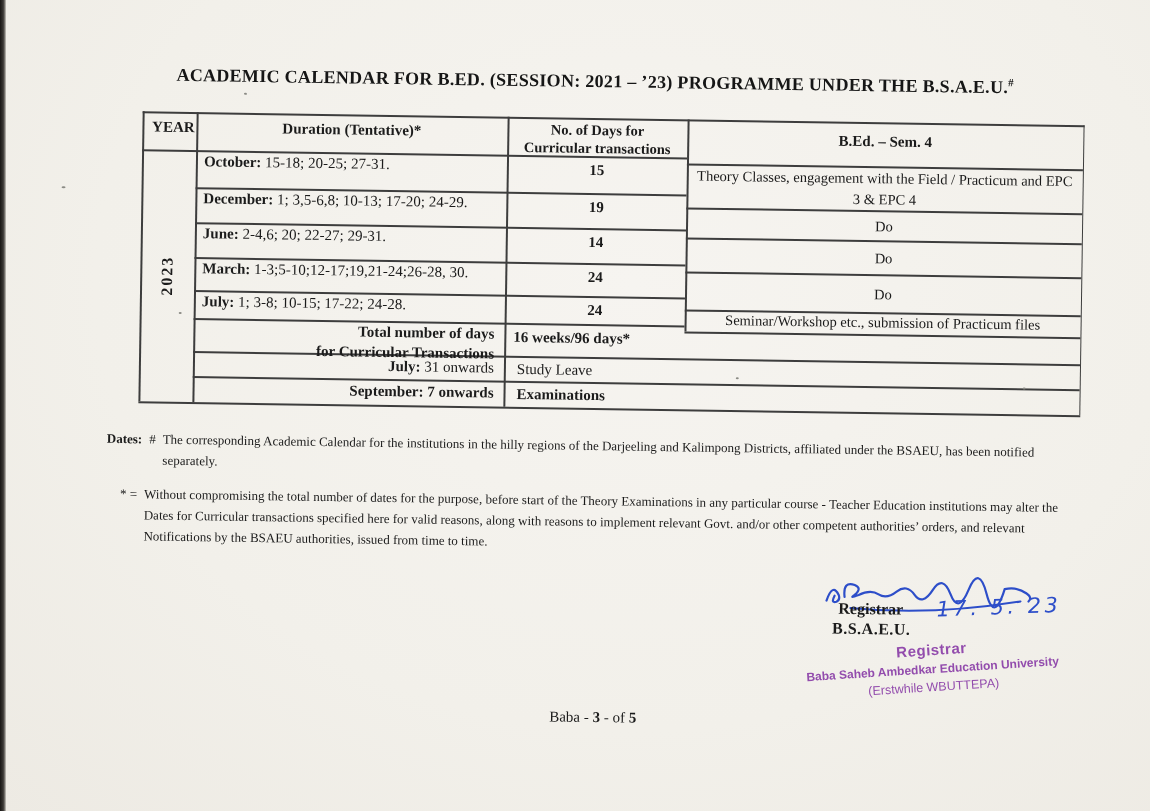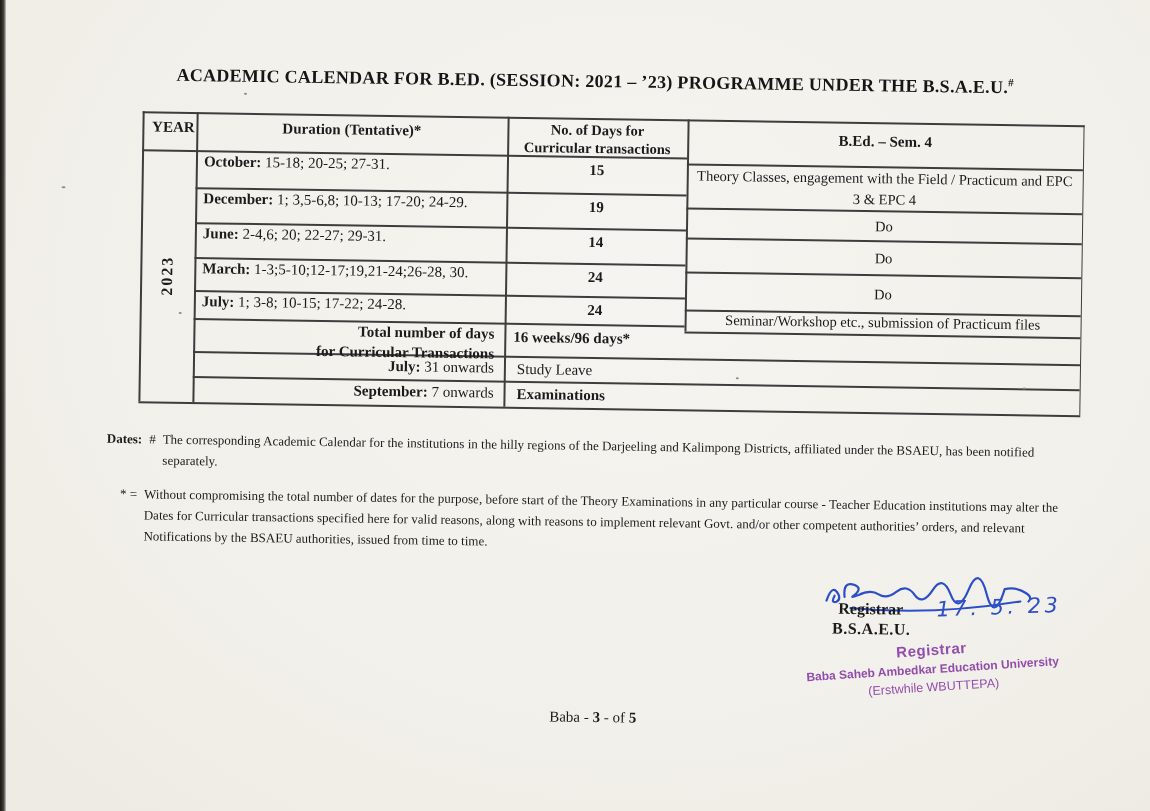--- a/index.html
+++ b/index.html
@@ -131,21 +131,21 @@
 
     <div class="cell ralign" style="top:208px;line-height:1.3">
       <span style="display:block">Total number of days</span>
       <span style="display:block">for Curricular Transactions</span>
     </div>
     <div class="cell bold" style="left:374px;top:212px;white-space:nowrap">16 weeks/96 days*</div>
 
     <div class="cell ralign" style="top:243px"><b>July:</b><span style="font-weight:normal"> 31 onwards</span></div>
     <div class="cell" style="left:378px;top:244px">Study Leave</div>
 
-    <div class="cell ralign" style="top:268px"><b>September:</b><span style="font-weight:normal"> 7 onwards</span></div>
+    <div class="cell ralign" style="top:268px"><b>September:</b><span style="font-weight:bold"> 7 onwards</span></div>
     <div class="cell bold" style="left:378px;top:269px">Examinations</div>
   </div>
 
   <div class="note" style="left:112px;top:428px;width:975px">
     <span class="sym bold">Dates:</span>
     <span class="sym">#</span>
     <div style="width:905px">The corresponding Academic Calendar for the institutions in the hilly regions of the Darjeeling and Kalimpong Districts, affiliated under the BSAEU, has been notified separately.</div>
   </div>
 
   <div class="note" style="left:126px;top:483px;width:960px">

